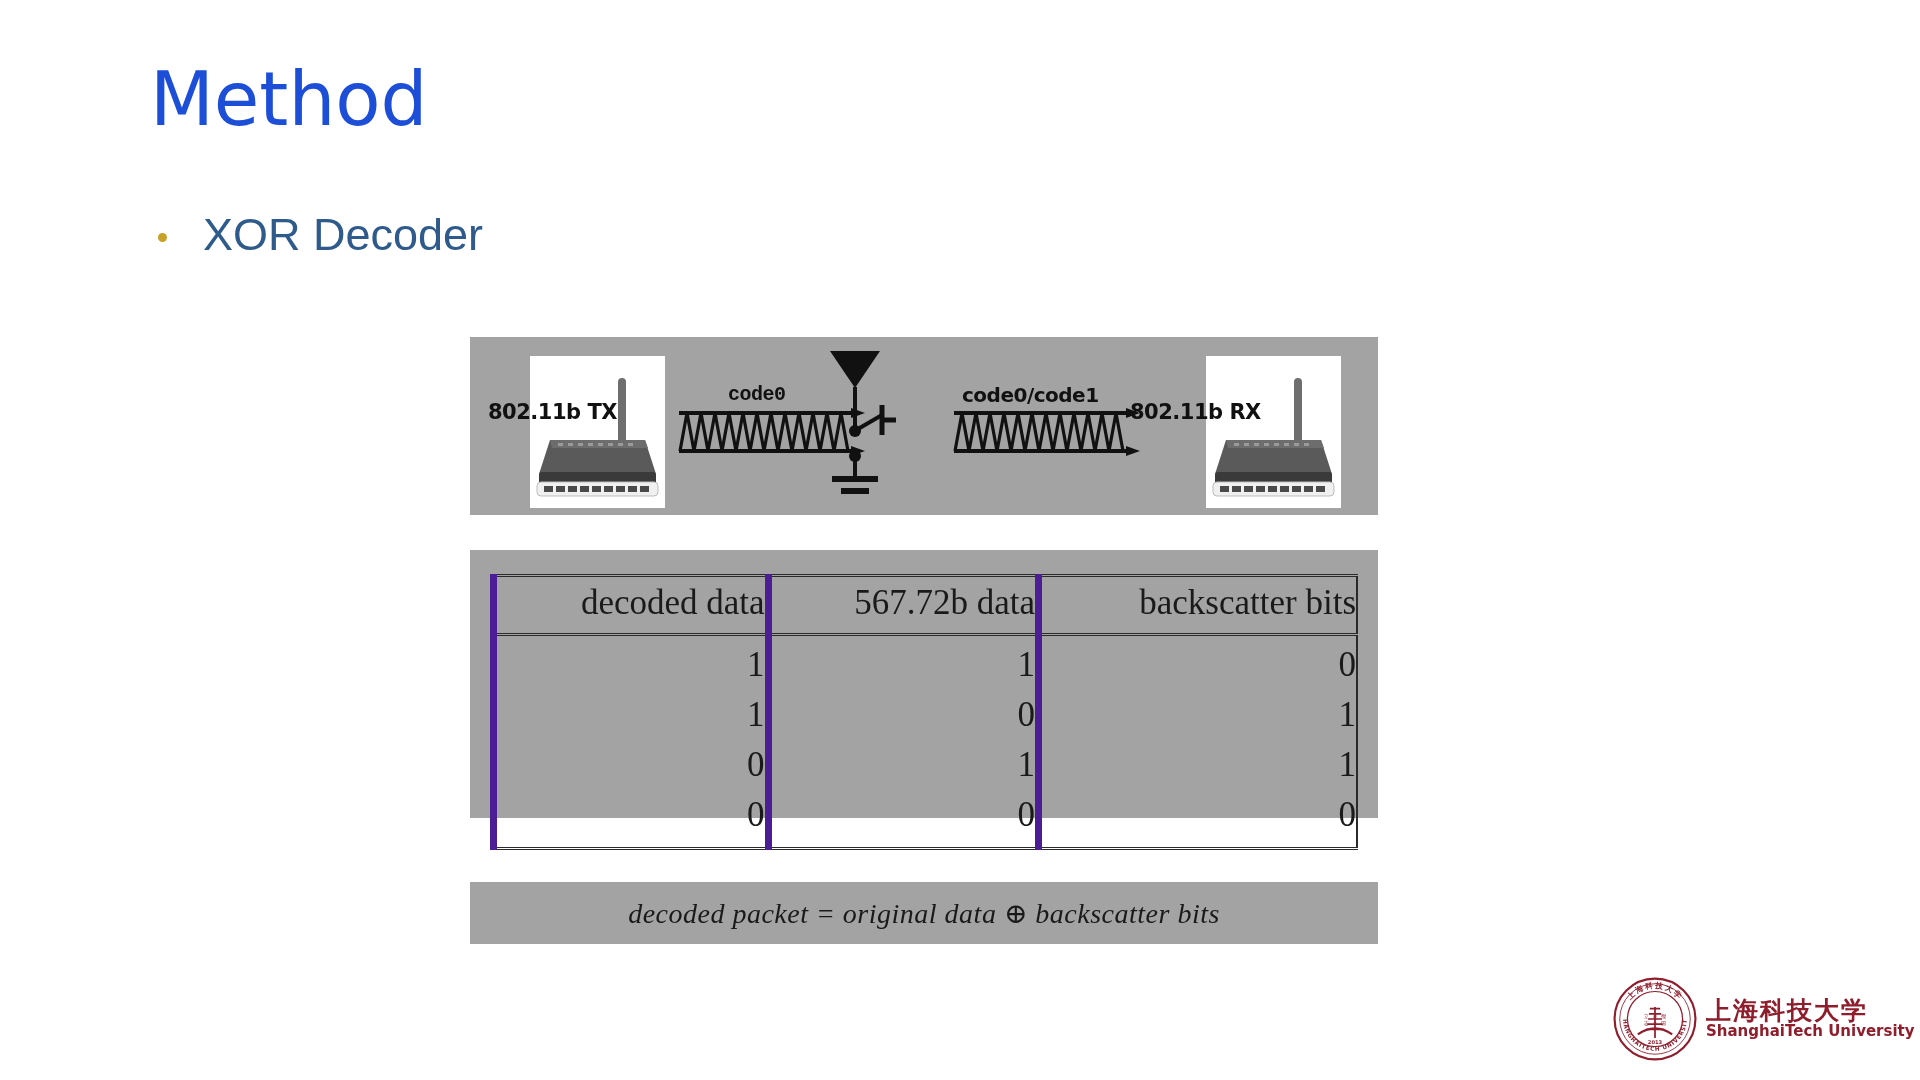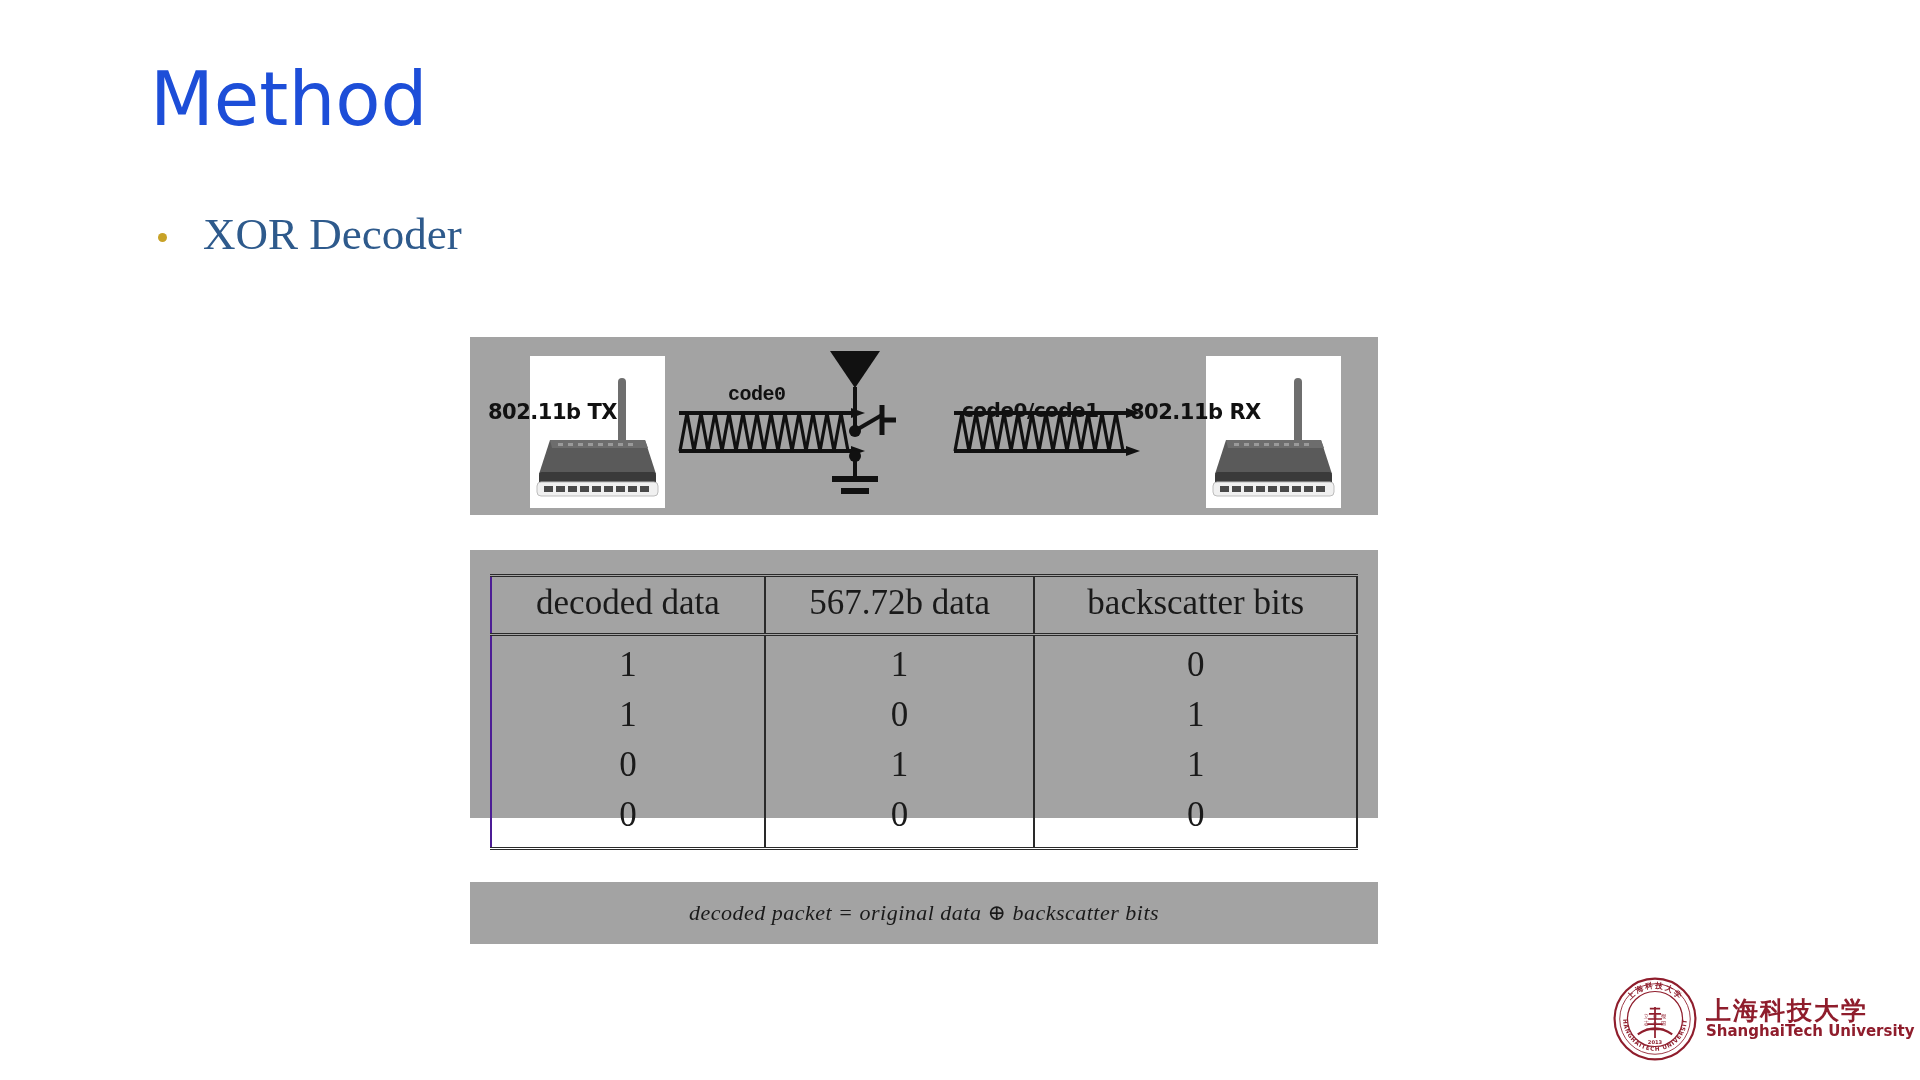--- a/index.html
+++ b/index.html
@@ -40,21 +40,21 @@
   }
   #bullet-dot {
     width: 9px;
     height: 9px;
     border-radius: 50%;
     background: #C8A227;
     flex: none;
     margin-top: 6px;
   }
   #bullet-text {
-    font-family: Liberation Serif, serif;
+    font-family: Liberation Sans, sans-serif;
     font-size: 45px;
     color: #2E5A8C;
     line-height: 1;
     white-space: nowrap;
   }
 
   
   .green-panel {
     position: absolute;
     background: #a3a3a3;
@@ -96,21 +96,21 @@
     position: absolute;
     font-family: "DejaVu Sans", sans-serif;
     font-weight: bold;
     font-size: 20px;
     color: #111111;
     white-space: nowrap;
     letter-spacing: -0.5px;
     top: 46px;
   }
   #label-code0    { left: 258px; font-family: Liberation Mono, monospace; }
-  #label-code0code1 { left: 492px; margin-top: 15px; }
+  #label-code0code1 { left: 492px; }
 
   .wave-svg { position: absolute; top: 70px; }
   #wave-left  { left: 205px; }
   #wave-right { left: 480px; }
 
   #tag-svg { position: absolute; left: 340px; top: 6px; }
 
   
   #table-panel {
     left: 470px;
@@ -122,23 +122,23 @@
     position: absolute;
     left: 20px;
     top: 24px;
     width: 868px;
     border-collapse: collapse;
     font-family: "Liberation Serif", "DejaVu Serif", serif;
     color: #1a1a1a;
   }
   #bits-table th,
   #bits-table td {
-    text-align: center;
+    text-align: right;
     font-weight: normal;
-    border-left: 2px solid #4c1d95;
+    border-left: 7px solid #4c1d95;
     border-right: 2px solid #2a2a2a;
   }
   #bits-table th {
     font-size: 35px;
     padding: 6px 0 10px 0;
     border-top: 3px double #2a2a2a;
     border-bottom: 3px double #2a2a2a;
   }
   #bits-table td {
     font-size: 35px;
@@ -155,21 +155,21 @@
     height: 62px;
   }
   #equation-text {
     position: absolute;
     left: 0; right: 0;
     top: 50%;
     transform: translateY(-50%);
     text-align: center;
     font-family: "Liberation Serif", "DejaVu Serif", serif;
     font-style: italic;
-    font-size: 22px;
+    font-size: 28px;
     color: #1a1a1a;
     white-space: nowrap;
     letter-spacing: 0.5px;
   }
 
   
   #footer-logo {
     position: absolute;
     left: 1612px;
     top: 976px;

